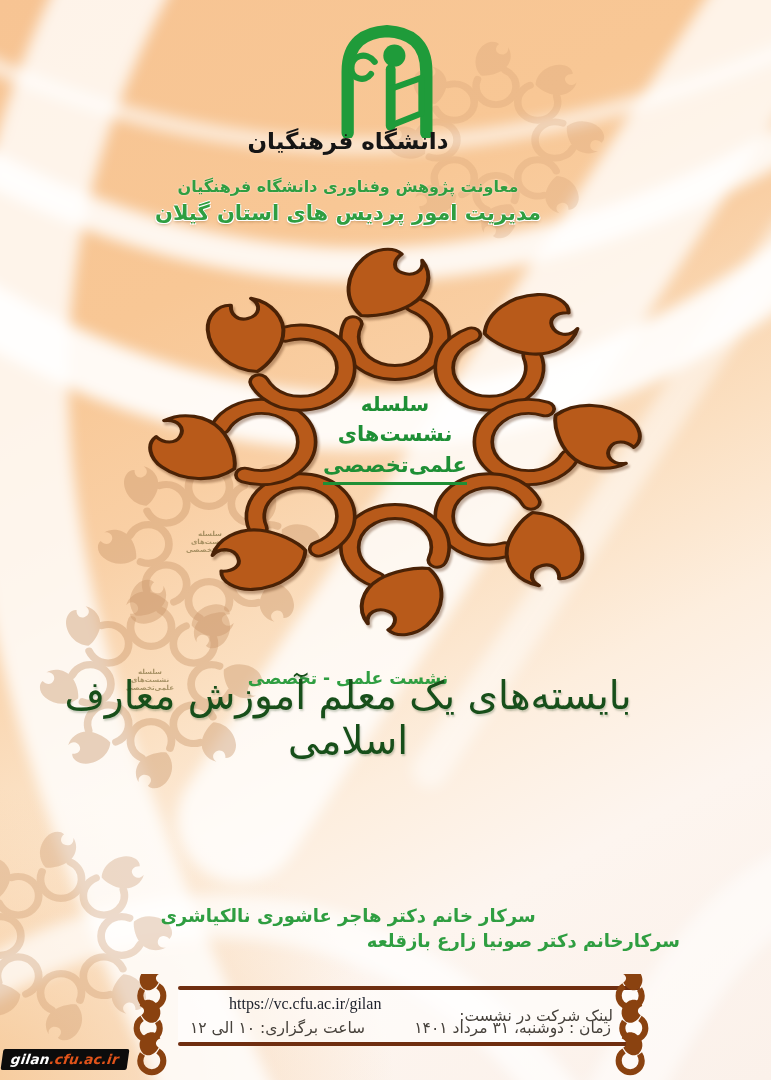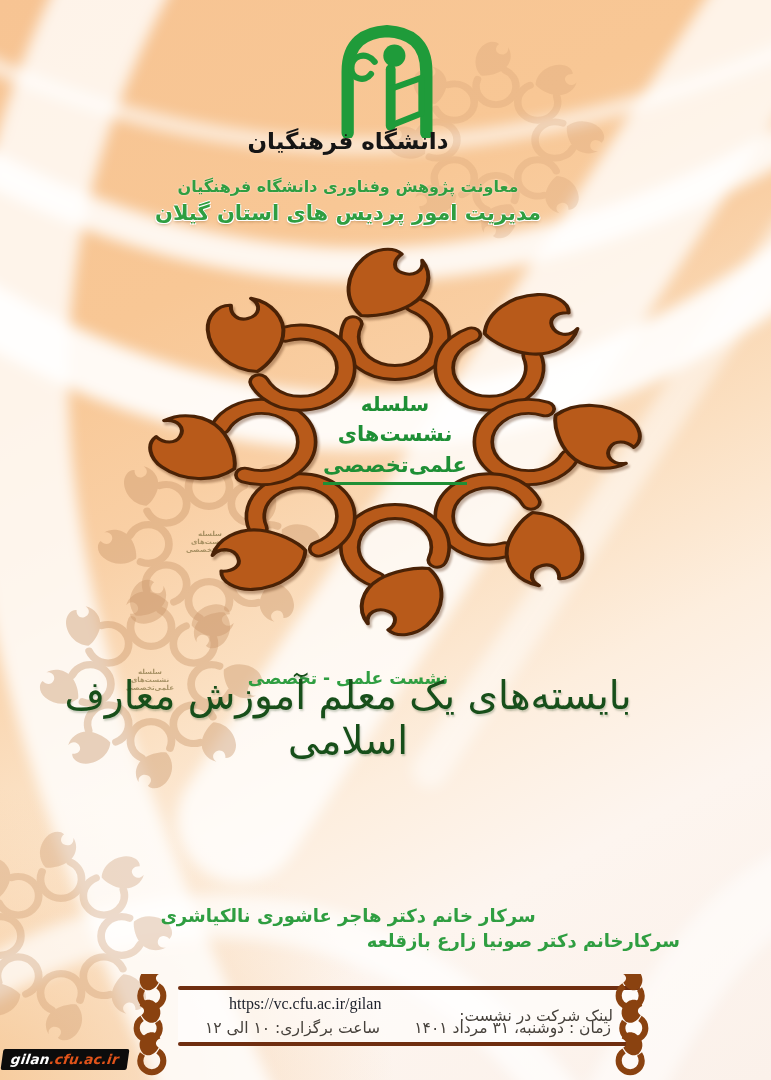--- a/index.html
+++ b/index.html
@@ -31,21 +31,21 @@
   .pres{font-size:18px; font-weight:bold; color:#2f9e41;}
   .pres1{top:905px;} .pres2{top:930px;text-align:right;}
   
   .rule{left:178px; width:462px; height:4px; background:#6f2e10; border-radius:2px;}
   .rule-top{top:986px;} .rule-bot{top:1042px;}
   .box-bg{left:178px; top:990px; width:462px; height:52px; background:rgba(255,255,255,.55);}
   .ib{font-size:15.5px; color:#46413b; direction:rtl; white-space:nowrap; font-weight:500;}
   .linklabel{top:995px; right:158px;margin-top:12px;}
   .linkurl{top:995px; left:190px; font-family:"Liberation Serif","DejaVu Serif",serif; font-size:16px; color:#20242e; direction:ltr;margin-left:39px;}
   .datelabel{top:1019px; right:160px;}
-  .timelabel{top:1019px; left:190px;margin-left:15px;}
+  .timelabel{top:1019px; left:190px;}
   .chain{color:#8a4210;}
   .chain-l{left:126px; top:974px;} .chain-r{left:608px; top:974px;}
   
   .wm{color:#c89468; opacity:.4;}
   .wmtext{text-align:center; direction:rtl; color:#8d7a4a; font-weight:bold; opacity:.75; line-height:8px;}
   .wmtext div{font-size:7px;}
   
   .badge{left:2px; top:1049px; background:#0c0c0c; padding:2px 9px 3px 9px; transform:skewX(-8deg); border-radius:2px;
          font-style:italic; font-weight:bold; font-size:13.5px; letter-spacing:.2px;}
   .badge .w{color:#ffffff;} .badge .o{color:#e0531a;}

